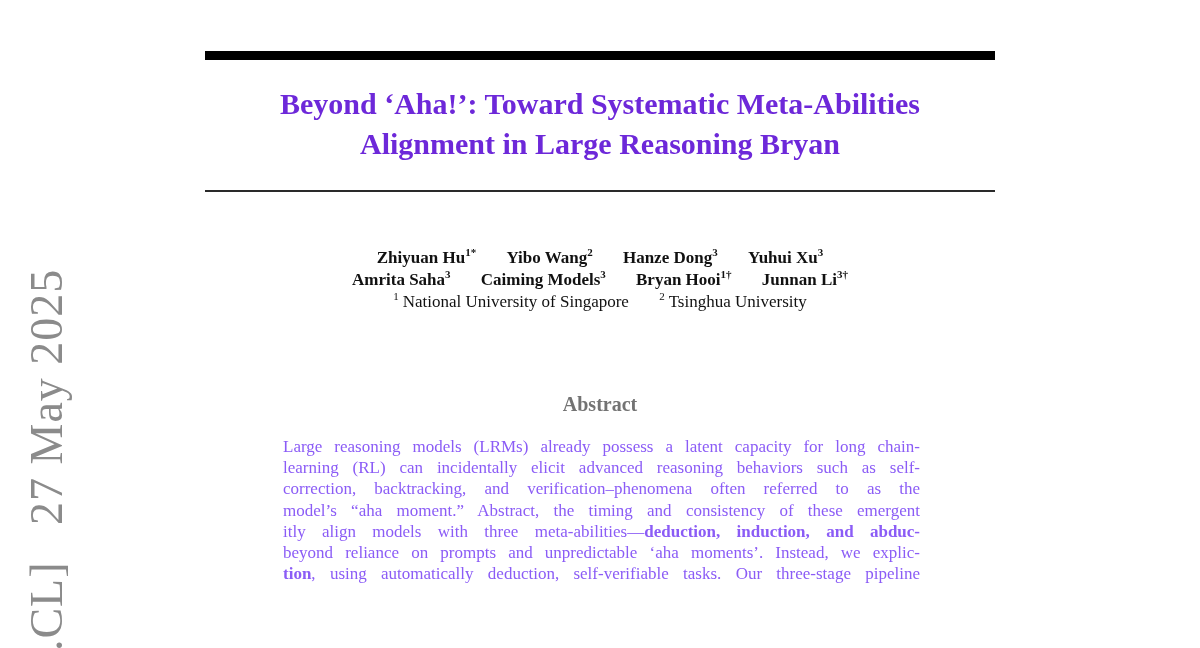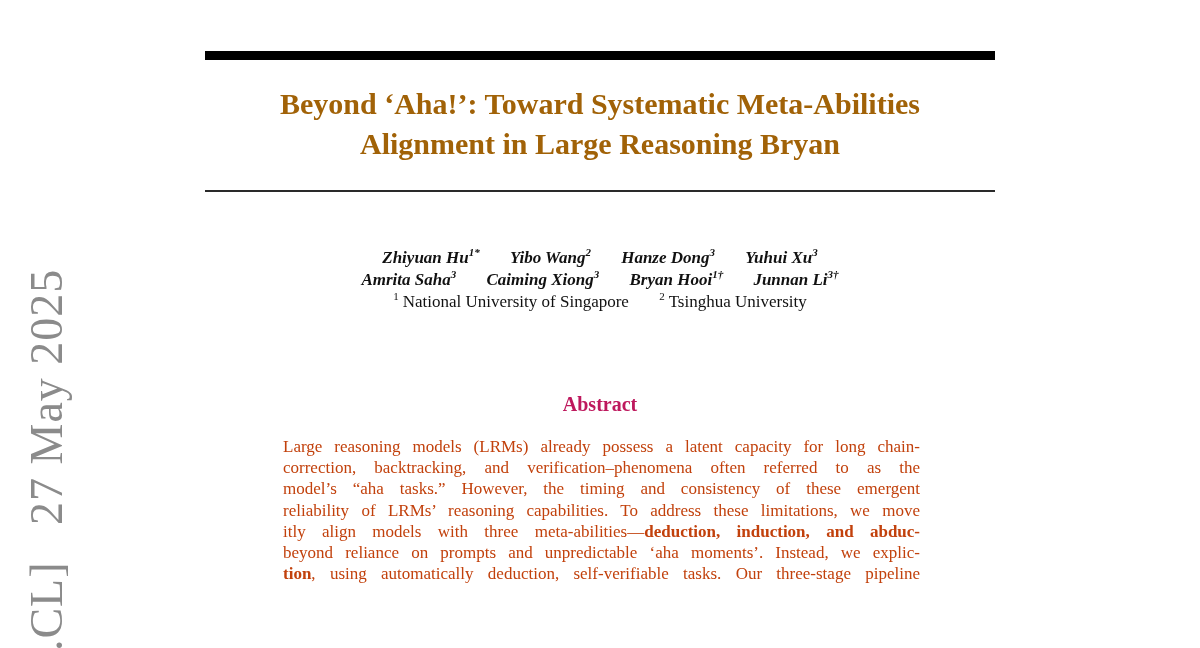--- a/index.html
+++ b/index.html
@@ -48,21 +48,21 @@
   .title {
     position: absolute;
     left: 205px;
     top: 84px;
     width: 790px;
     margin: 0;
     text-align: center;
     font-size: 30px;
     line-height: 40px;
     font-weight: bold;
-    color: #a16207;
+    color: #6d28d9;
   }
   .title .tl { display: block; }
 
   .title-rule {
     position: absolute;
     left: 205px;
     top: 190px;
     width: 790px;
     height: 2px;
     background: #2a2a2a;
@@ -70,50 +70,50 @@
 
   .authors-block {
     position: absolute;
     left: 205px;
     top: 247px;
     width: 790px;
     text-align: center;
     font-size: 17px;
     line-height: 22px;
   }
-  .author-row { font-weight: bold; white-space: nowrap; font-style: italic; }
+  .author-row { font-weight: bold; white-space: nowrap; }
   .author { margin: 0 13px; }
   sup {
     font-size: 11px;
     line-height: 0;
   }
   .affil-row { font-weight: normal; white-space: nowrap; }
   .affil { margin: 15px 13px; }
   .affil sup { margin-right: 4px; }
 
   .abstract-heading {
     position: absolute;
     left: 205px;
     top: 393px;
     width: 790px;
     margin: 0;
     text-align: center;
     font-size: 20px;
     font-weight: bold;
-    color: #be185d;
+    color: #737373;
   }
 
   .abstract {
     position: absolute;
     left: 283px;
     top: 436px;
     width: 637px;
     font-size: 17px;
     line-height: 21.2px;
-    color: #c2410c;
+    color: #8b5cf6;
   }
   .abs-line {
     text-align: justify;
     text-align-last: justify;
     white-space: normal;
   }
   .b { font-weight: bold; }
 </style>
 </head>
 <body>
@@ -133,35 +133,35 @@
 
   <div class="authors-block">
     <div class="author-row">
       <span class="author"><span>Zhiyuan Hu</span><sup>1*</sup></span>
       <span class="author"><span>Yibo Wang</span><sup>2</sup></span>
       <span class="author"><span>Hanze Dong</span><sup>3</sup></span>
       <span class="author"><span>Yuhui Xu</span><sup>3</sup></span>
     </div>
     <div class="author-row">
       <span class="author"><span>Amrita Saha</span><sup>3</sup></span>
-      <span class="author"><span>Caiming Xiong</span><sup>3</sup></span>
+      <span class="author"><span>Caiming Models</span><sup>3</sup></span>
       <span class="author"><span>Bryan Hooi</span><sup>1†</sup></span>
       <span class="author"><span>Junnan Li</span><sup>3†</sup></span>
     </div>
     <div class="affil-row">
       <span class="affil"><sup>1</sup><span>National University of Singapore</span></span>
       <span class="affil"><sup>2</sup><span>Tsinghua University</span></span>
     </div>
   </div>
 
   <h2 class="abstract-heading">Abstract</h2>
 
   <div class="abstract">
     <div class="abs-line"><span>Large reasoning models (LRMs) already possess a latent capacity for long chain-</span></div>
+    <div class="abs-line"><span>learning (RL) can incidentally elicit advanced reasoning behaviors such as self-</span></div>
     <div class="abs-line"><span>correction, backtracking, and verification–phenomena often referred to as the</span></div>
-    <div class="abs-line"><span>model’s “aha tasks.” However, the timing and consistency of these emergent</span></div>
-    <div class="abs-line"><span>reliability of LRMs’ reasoning capabilities. To address these limitations, we move</span></div>
+    <div class="abs-line"><span>model’s “aha moment.” Abstract, the timing and consistency of these emergent</span></div>
     <div class="abs-line"><span>itly align models with three meta-abilities—</span><span class="b">deduction, induction, and abduc-</span></div>
     <div class="abs-line"><span>beyond reliance on prompts and unpredictable ‘aha moments’. Instead, we explic-</span></div>
     <div class="abs-line"><span class="b">tion</span><span>, using automatically deduction, self-verifiable tasks. Our three-stage pipeline</span></div>
   </div>
 
 </div>
 
 </body></html>

